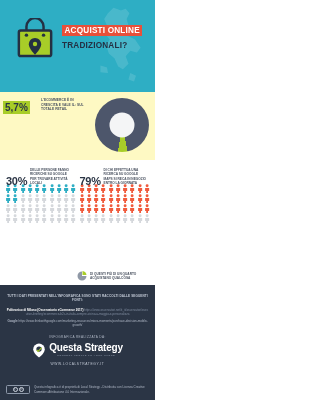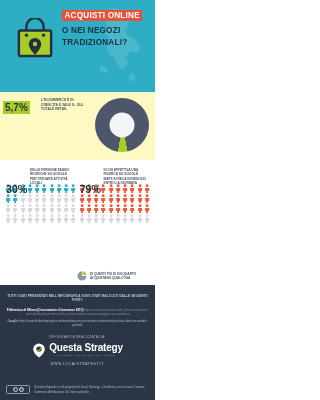--- a/index.html
+++ b/index.html
@@ -25,21 +25,21 @@
     width:56px; height:84px;
     opacity:.13;
   }
   .bag-logo {
     position:absolute;
     left:16px; top:18px;
     width:38px; height:40px;
   }
   .head-text {
     position:absolute;
-    left:62px; top:4px;
+    left:62px; top:19px;
     width:88px;
   }
   .head-line1 {
     display:inline-block;
     background:#e8503a;
     color:#ffffff;
     font-size:8.2px;
     font-weight:bold;
     letter-spacing:.2px;
     padding:1.5px 2.5px 1px 2.5px;
@@ -106,21 +106,21 @@
   .sec2 {
     position:relative;
     background:#ffffff;
     padding-top:7px;
     height:125px;
   }
   .dual { display:flex; padding:0 4px; }
   .col { width:50%; position:relative; }
   .big-pct {
     position:absolute;
-    left:2px; top:16px;
+    left:2px; top:8px;
     font-size:11px;
     font-weight:bold;
     color:#2b3545;
     letter-spacing:-.3px;
   }
   .col-txt {
     position:absolute;
     left:26px; top:1px;
     width:44px;
     color:#4a5260;
@@ -247,21 +247,20 @@
     <path d="M11 13V9a9 9 0 0 1 18 0v4" fill="none" stroke="#243043" stroke-width="2.6"></path>
     <rect x="3" y="13" width="34" height="27" rx="2" fill="#a8cd28" stroke="#243043" stroke-width="2.6"></rect>
     <circle cx="11" cy="18" r="1.8" fill="#243043"></circle>
     <circle cx="29" cy="18" r="1.8" fill="#243043"></circle>
     <path d="M20 21c-3.6 0-6.5 2.9-6.5 6.5 0 4.9 6.5 11 6.5 11s6.5-6.1 6.5-11c0-3.6-2.9-6.5-6.5-6.5z" fill="#243043"></path>
     <circle cx="20" cy="27.3" r="2.3" fill="#a8cd28"></circle>
   </svg>
 
   <div class="head-text">
     <div class="head-line1">ACQUISTI ONLINE</div>
-    <div class="head-line2">O NEI NEGOZI</div>
     <div class="head-line3">TRADIZIONALI?</div>
   </div>
 </div>
 
 <div class="sec1">
   <div class="statrow">
     <div class="pct-badge">5,7%</div>
     <div class="stat-txt">L'ECOMMERCE È IN CRESCITA E VALE IL: SUL TOTALE RETAIL</div>
   </div>
   <div class="donut"></div>

